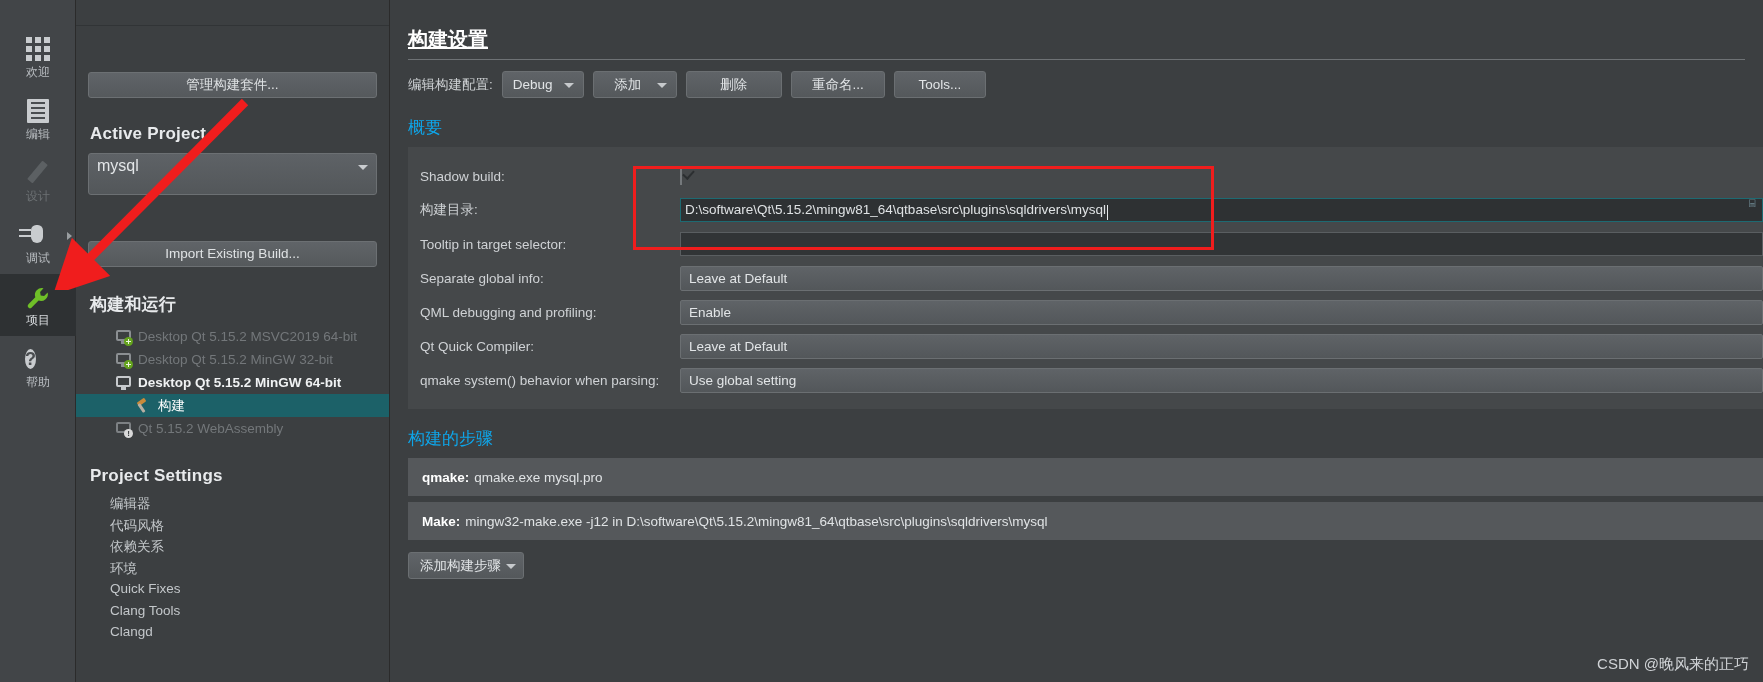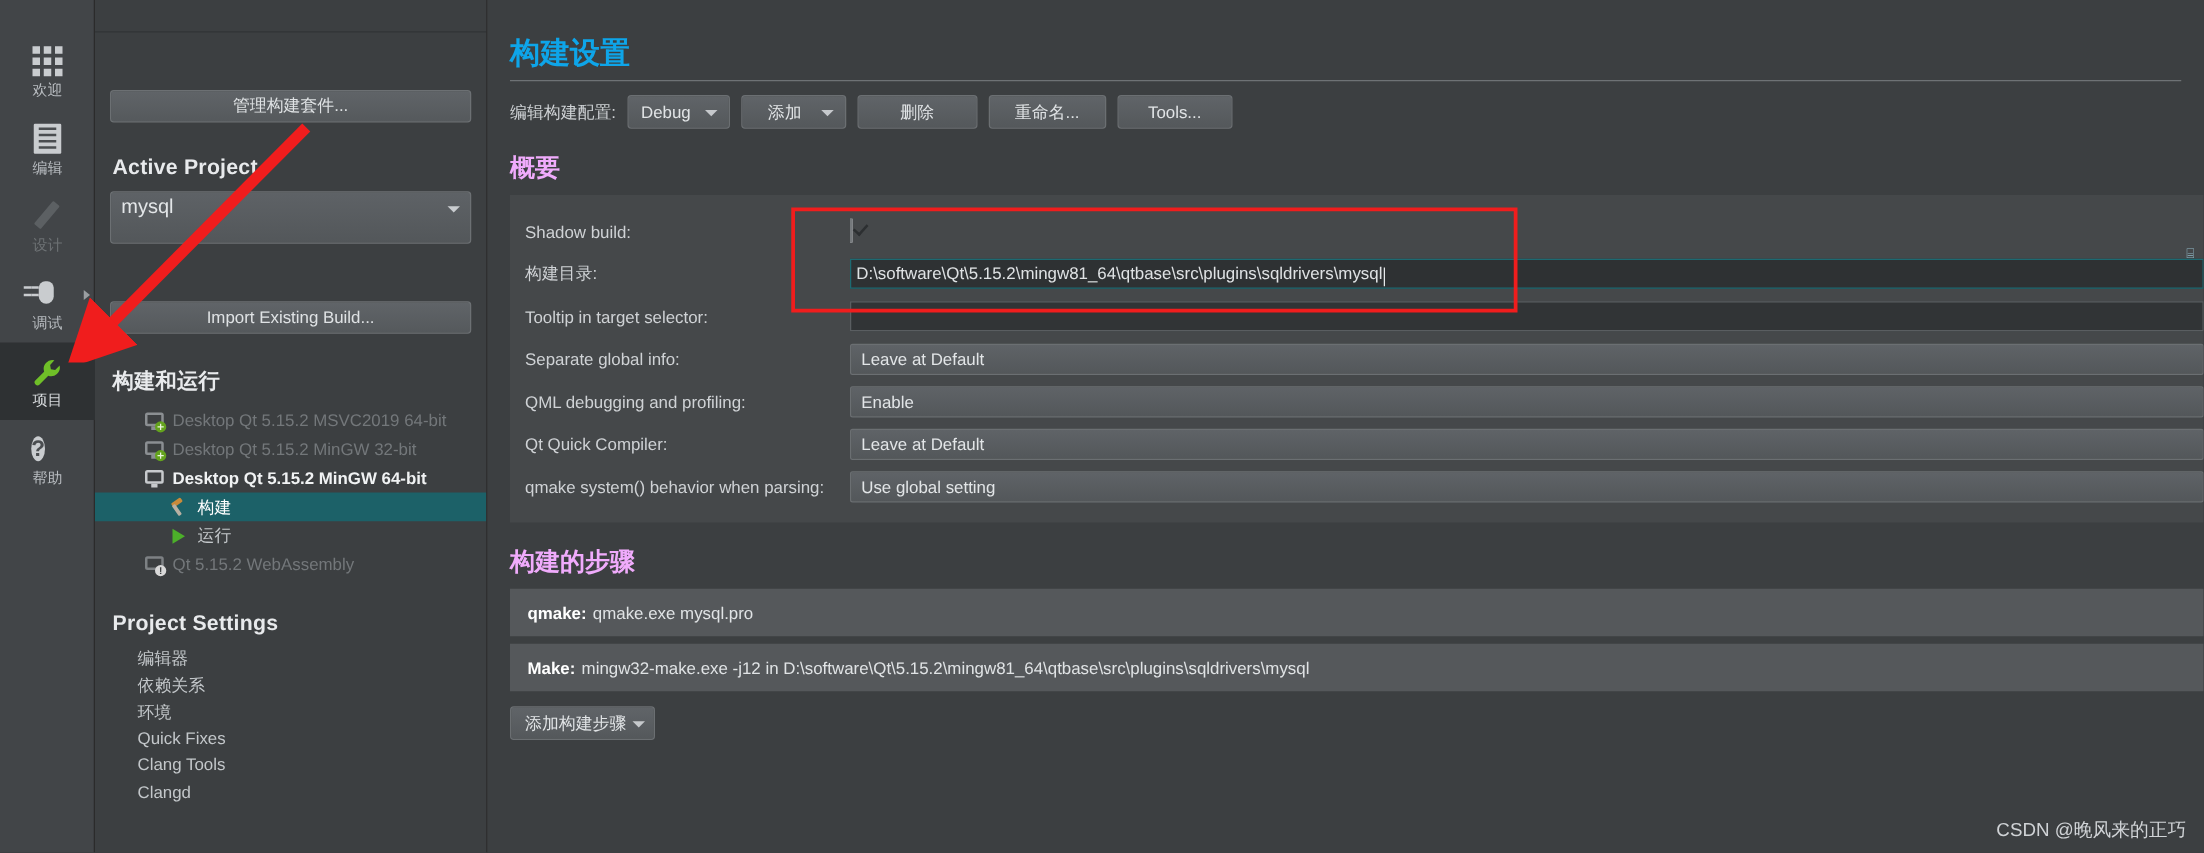--- a/index.html
+++ b/index.html
@@ -106,23 +106,23 @@
 
   .ic-play { width: 15px; flex: 0 0 15px; height: 14px; position: relative; }
   .ic-play i { position: absolute; left: 2px; top: 1px; width: 0; height: 0; border-left: 10px solid #4caf2a; border-top: 6px solid transparent; border-bottom: 6px solid transparent; }
 
   .plainlist { margin-top: 6px; }
   .plainitem { font-size: 13.5px; color: #c3c7ca; height: 21.5px; padding-left: 22px; }
 
   
   .main { flex: 1 1 auto; height: 682px; background: #3c3f41; position: relative; overflow: hidden; }
   .main-inner { padding: 26px 0 0 14px; }
-  .h1 { font-size: 24px; font-weight: bold; color: #0ea5e9; padding-left: 4px; }
+  .h1 { font-size: 20px; font-weight: bold; color: #ffffff; padding-left: 4px; text-decoration: underline; }
   .rule { height: 1px; background: #6e7275; margin: 6px 18px 0 4px; }
-  .h2 { font-size: 20px; font-weight: bold; color: #f0abfc; padding-left: 4px; margin: 18px 0 8px; }
+  .h2 { font-size: 17px; font-weight: normal; color: #0ea5e9; padding-left: 4px; margin: 18px 0 8px; }
 
   .editrow { display: flex; align-items: center; gap: 9px; padding: 11px 0 0 4px; }
   .editrow .lbl { font-size: 13.5px; color: #cfd2d5; }
   .pbtn {
     background: linear-gradient(#606468, #54585b);
     border: 1px solid #6b6f72; border-radius: 3px;
     color: #e1e4e6; font-size: 13.5px;
     height: 27px; line-height: 25px; text-align: center; padding: 0 14px; cursor: default;
   }
   .pbtn.wcaret { padding-right: 28px; position: relative; }
@@ -288,38 +288,33 @@
           </span>
         <span>Desktop Qt 5.15.2 MinGW 64-bit</span>
       </div>
       <div class="titem selected">
         <span class="ic-hammer">
             <span class="h"></span>
             <span class="s"></span>
           </span>
         <span>构建</span>
       </div>
-      <div class="titem l2">
-        <span class="ic-play">
-            <i></i>
-          </span>
-        <span>运行</span>
-      </div>
       <div class="titem l1 disabled">
         <span class="ic-warn">
             <span class="scr"></span>
             <span class="ex">!</span>
           </span>
         <span>Qt 5.15.2 WebAssembly</span>
       </div>
     </div>
 
     <div class="sect-title">Project Settings</div>
     <div class="plainlist">
       <div class="plainitem">编辑器</div>
+      <div class="plainitem">代码风格</div>
       <div class="plainitem">依赖关系</div>
       <div class="plainitem">环境</div>
       <div class="plainitem">Quick Fixes</div>
       <div class="plainitem">Clang Tools</div>
       <div class="plainitem">Clangd</div>
     </div>
   </div>
 
   <div class="main">
     <div class="main-inner">

